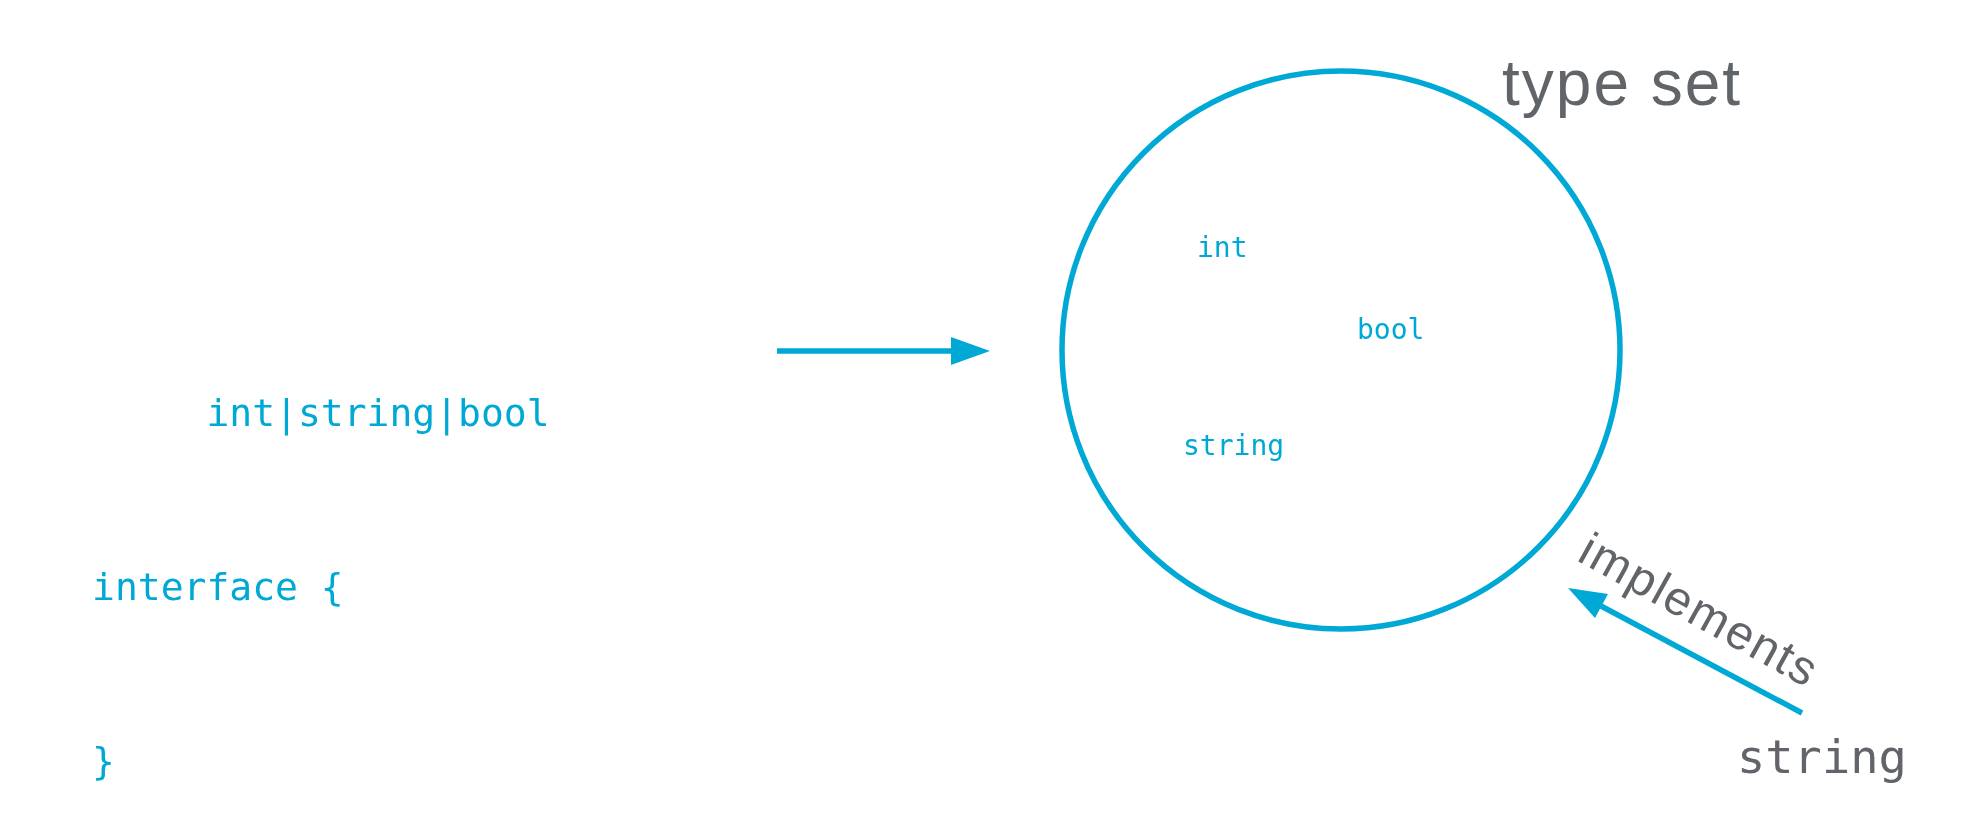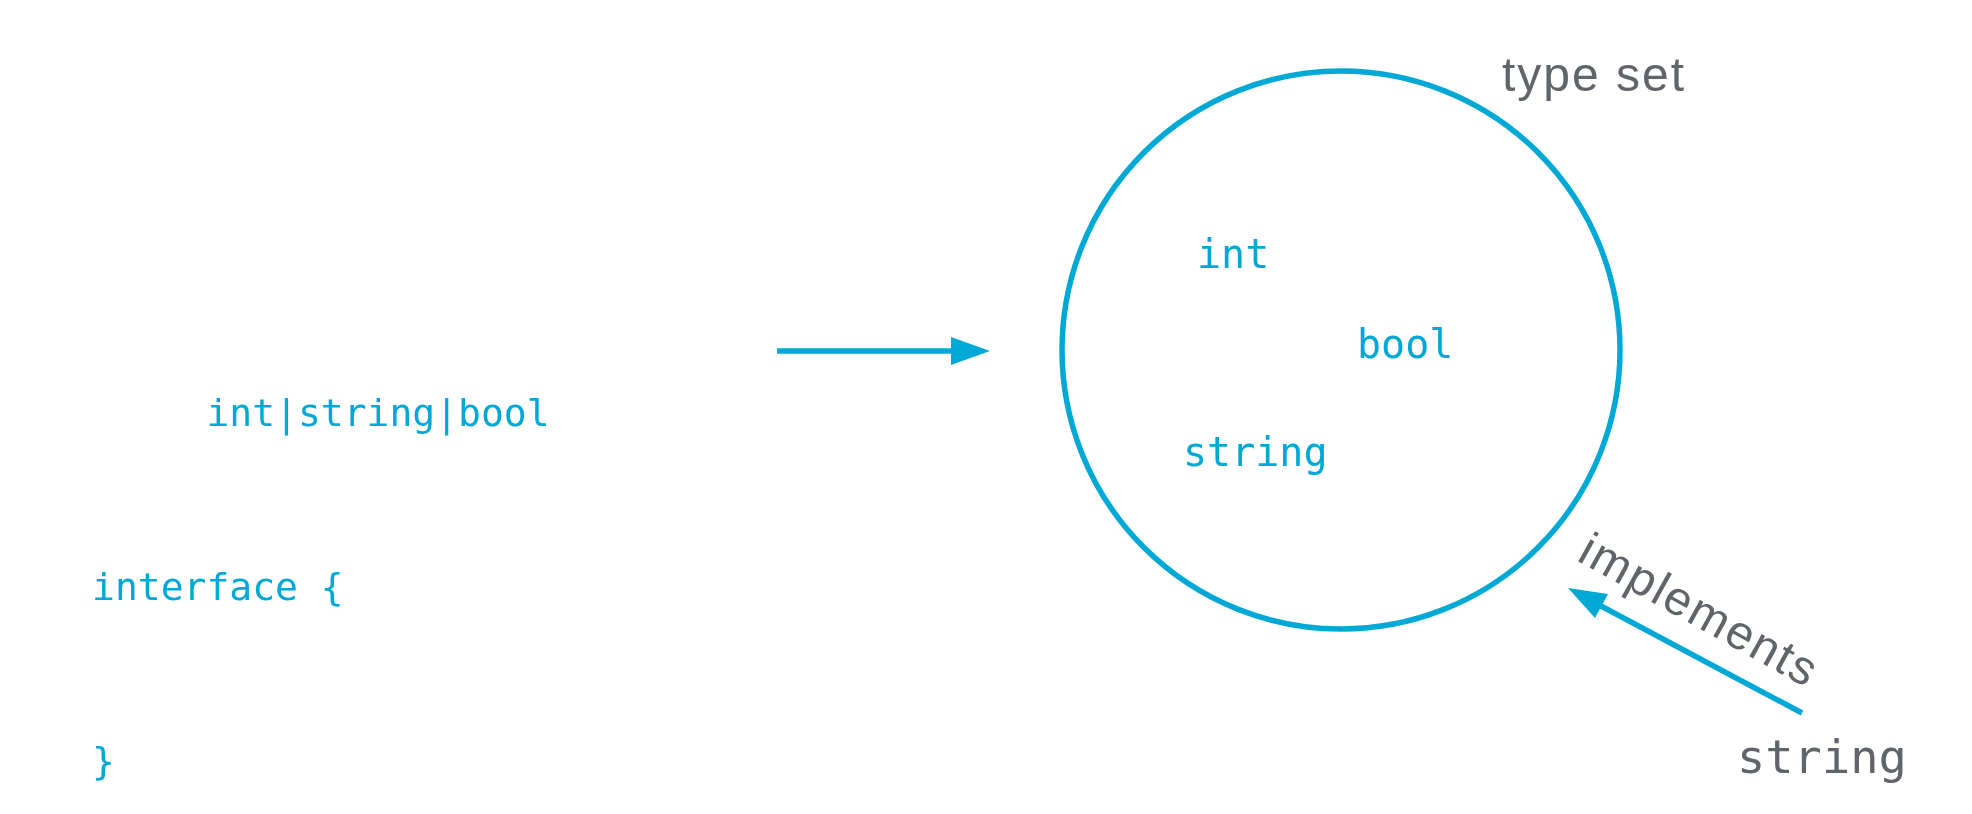--- a/index.html
+++ b/index.html
@@ -52,32 +52,32 @@
     left: 799px;
     top: 369px;
     font-size: 48px;
     letter-spacing: 2px;
     line-height: 1;
   }
   .type-set-label {
     position: absolute;
     left: 1502px;
     top: 51px;
-    font-size: 48px;
+    font-size: 64px;
     letter-spacing: 2px;
     line-height: 1;
   }
   .member {
     position: absolute;
-    font-size: 40px;
+    font-size: 28px;
     line-height: 1;
     white-space: pre;
   }
   .member-int    { left: 1197px; top: 234px; }
-  .member-bool   { left: 1357px; top: 316px; margin-top: 8px; }
+  .member-bool   { left: 1357px; top: 316px; }
   .member-string { left: 1183px; top: 432px; }
   .implements-label {
     position: absolute;
     left: 1595px;
     top: 525px;
     font-size: 48px;
     letter-spacing: 2px;
     line-height: 1;
     transform: rotate(29deg);
     transform-origin: 0 0;

